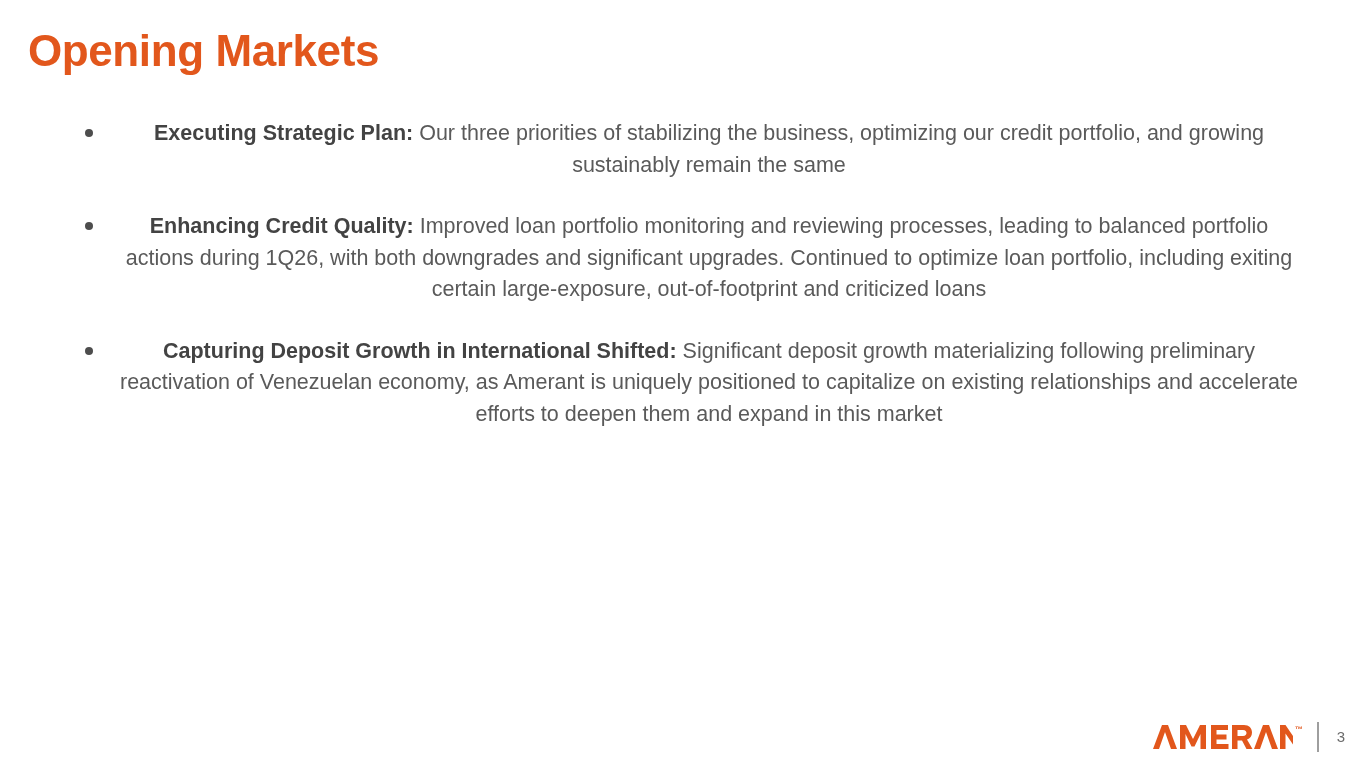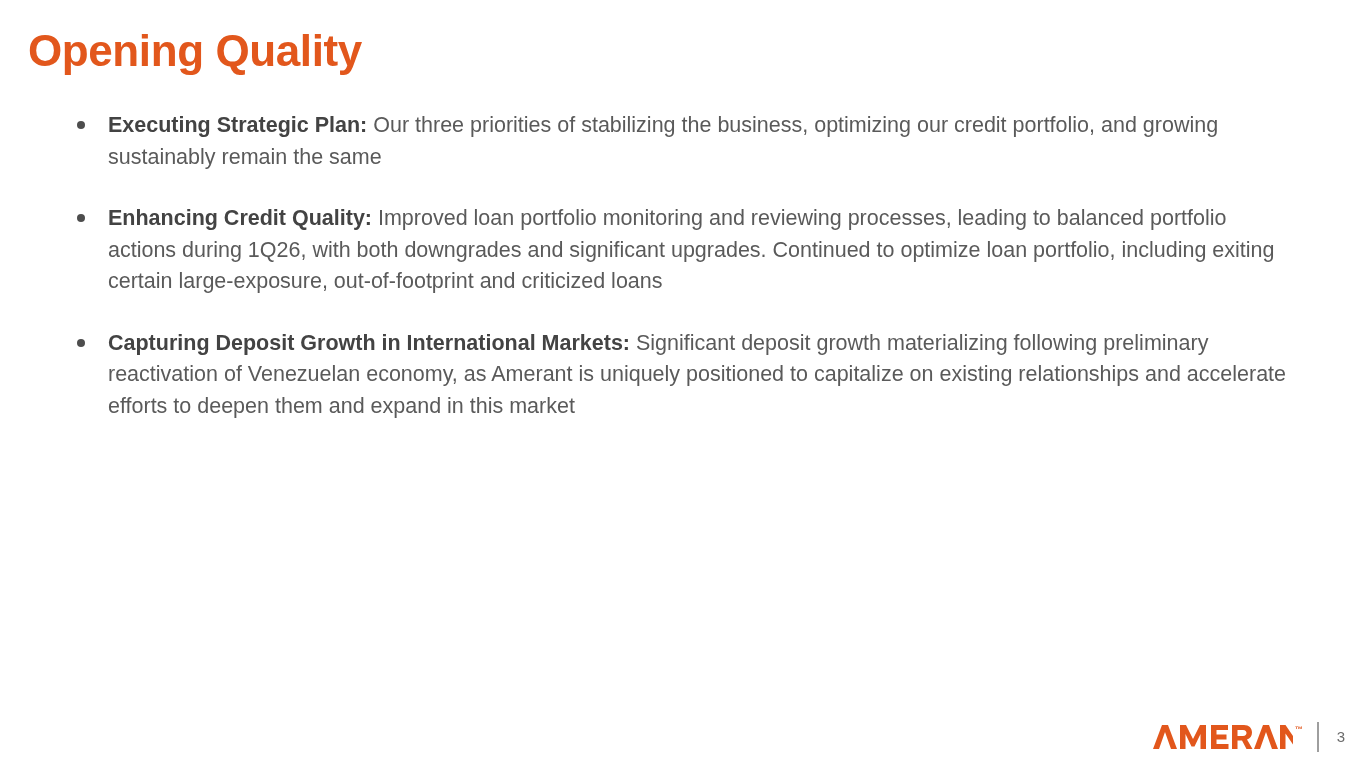--- a/index.html
+++ b/index.html
@@ -34,23 +34,24 @@
     letter-spacing: -0.4px;
     white-space: nowrap;
   }
 
   
   .bullet-list {
     position: absolute;
     left: 64px;
     top: 110px;
     width: 1230px;
-    margin: 0;
+    margin: 8px;
     padding: 0;
     list-style: none;
+    text-align: center;
   }
   .bullet-item {
     position: relative;
     padding-left: 44px;
     margin-bottom: 30px;
     font-size: 21.5px;
     line-height: 31.5px;
     color: #5a5a5a;
     font-weight: normal;
   }
@@ -109,39 +110,39 @@
     padding-bottom: 2px;
     min-width: 12px;
     text-align: center;
   }
 </style>
 </head>
 <body>
 
 <div class="slide">
 
-  <div class="slide-title">Opening Quality</div>
+  <div class="slide-title">Opening Markets</div>
 
   <ul class="bullet-list">
 
     <li class="bullet-item">
       <span class="bullet-marker"></span>
       <span class="bullet-lead">Executing Strategic Plan:</span><span class="bullet-text"> Our three priorities of stabilizing the business, optimizing our credit portfolio, and growing sustainably remain the same</span>
     </li>
 
     <li class="bullet-item">
       <span class="bullet-marker"></span>
       <span class="bullet-lead">Enhancing Credit Quality:</span><span class="bullet-text"> Improved loan portfolio monitoring and reviewing processes, leading to balanced portfolio actions during 1Q26, with both downgrades and significant upgrades. Continued to optimize loan portfolio, including exiting certain large-exposure, out-of-footprint and criticized loans</span>
     </li>
 
 
 
     <li class="bullet-item">
       <span class="bullet-marker"></span>
-      <span class="bullet-lead">Capturing Deposit Growth in International Markets:</span><span class="bullet-text"> Significant deposit growth materializing following preliminary reactivation of Venezuelan economy, as Amerant is uniquely positioned to capitalize on existing relationships and accelerate efforts to deepen them and expand in this market</span>
+      <span class="bullet-lead">Capturing Deposit Growth in International Shifted:</span><span class="bullet-text"> Significant deposit growth materializing following preliminary reactivation of Venezuelan economy, as Amerant is uniquely positioned to capitalize on existing relationships and accelerate efforts to deepen them and expand in this market</span>
     </li>
 
   </ul>
 
   <div class="footer">
 
     <div class="logo-wrap">
       <svg class="logo-svg" width="140" height="26" viewBox="0 0 280 52">
         <g fill="#E2571C">
 

